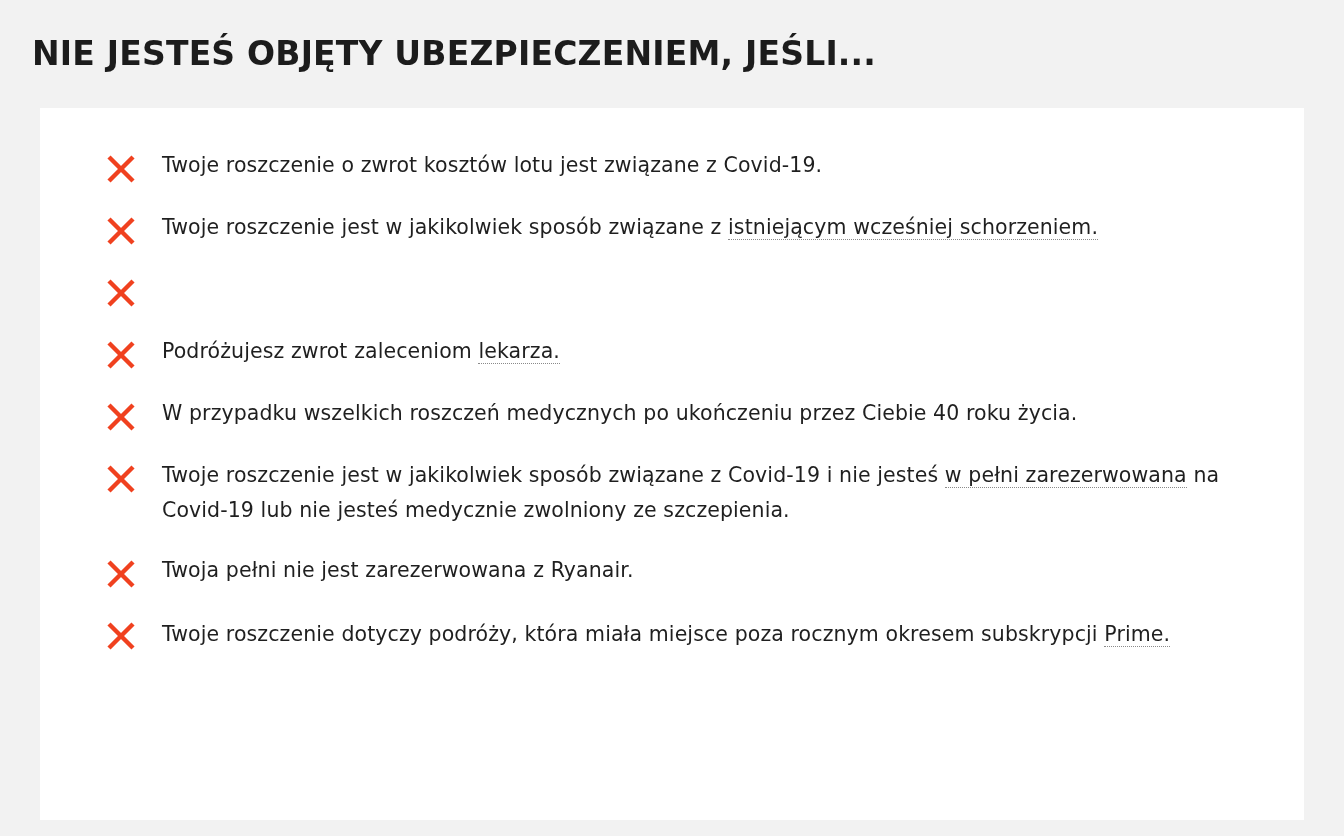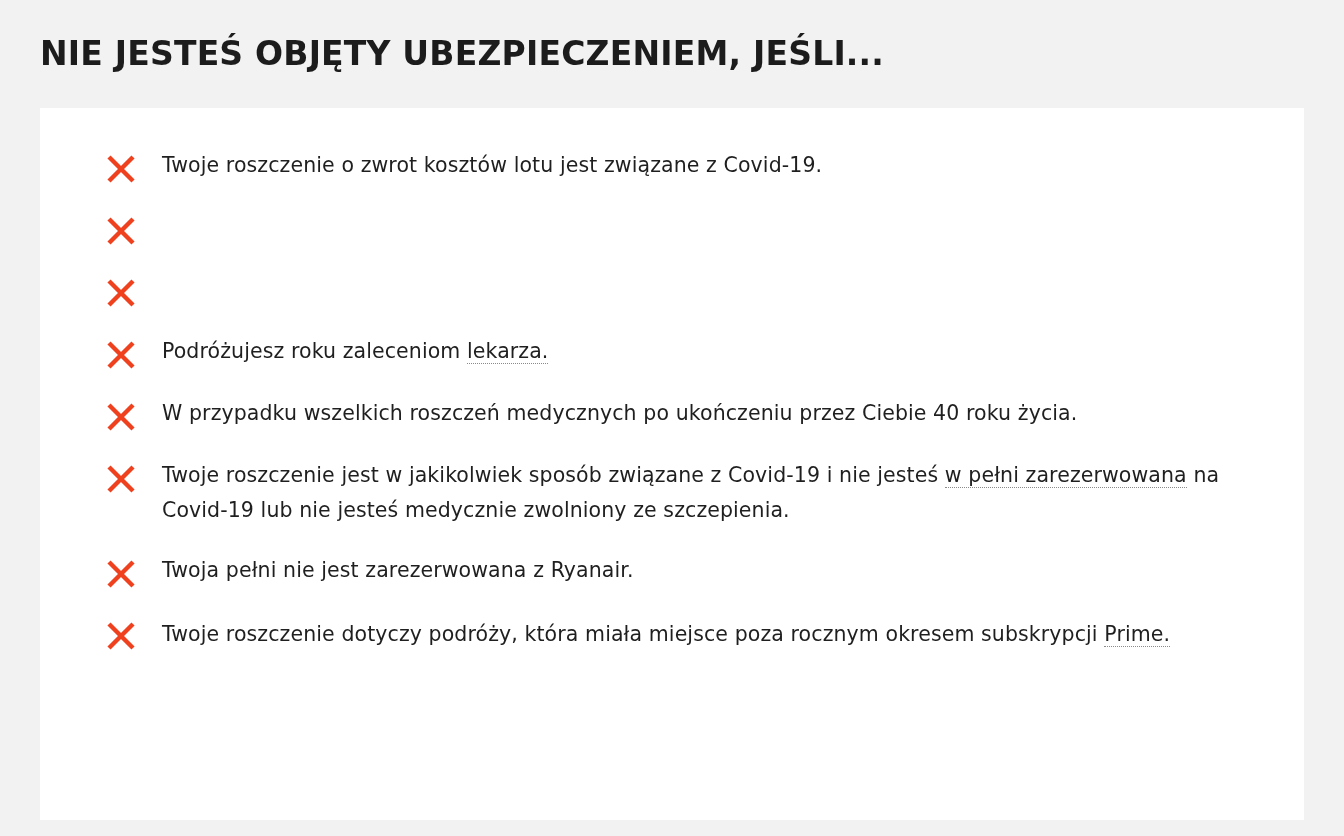--- a/index.html
+++ b/index.html
@@ -22,21 +22,21 @@
     position: relative;
   }
 
   .heading {
     font-family: "DejaVu Sans", sans-serif;
     font-weight: 700;
     font-size: 33px;
     letter-spacing: 0.2px;
     color: #1c1c1c;
     margin: 0;
-    padding: 34px 0 0 40px;
+    padding: 34px 0 0 32px;
     line-height: 1.2;
     text-transform: uppercase;
   }
 
   .card {
     position: absolute;
     left: 40px;
     top: 108px;
     width: 1264px;
     height: 712px;
@@ -112,37 +112,38 @@
           </span>
           <div class="item-text"><span class="txt">Twoje roszczenie o zwrot kosztów lotu jest związane z Covid-19.</span></div>
         </li>
         <li class="item">
           <span class="cross-icon">
             <svg width="34" height="34" viewBox="0 0 34 34" aria-hidden="true">
               <line x1="5" y1="5" x2="29" y2="29" stroke="#f0411f" stroke-width="4.5" stroke-linecap="butt"></line>
               <line x1="29" y1="5" x2="5" y2="29" stroke="#f0411f" stroke-width="4.5" stroke-linecap="butt"></line>
             </svg>
           </span>
+          <div class="item-text"><span class="txt">Twoje roszczenie jest w jakikolwiek sposób związane z </span><span class="link">istniejącym wcześniej schorzeniem.</span></div>
         </li>
         <li class="item">
           <span class="cross-icon">
             <svg width="34" height="34" viewBox="0 0 34 34" aria-hidden="true">
               <line x1="5" y1="5" x2="29" y2="29" stroke="#f0411f" stroke-width="4.5" stroke-linecap="butt"></line>
               <line x1="29" y1="5" x2="5" y2="29" stroke="#f0411f" stroke-width="4.5" stroke-linecap="butt"></line>
             </svg>
           </span>
         </li>
         <li class="item">
           <span class="cross-icon">
             <svg width="34" height="34" viewBox="0 0 34 34" aria-hidden="true">
               <line x1="5" y1="5" x2="29" y2="29" stroke="#f0411f" stroke-width="4.5" stroke-linecap="butt"></line>
               <line x1="29" y1="5" x2="5" y2="29" stroke="#f0411f" stroke-width="4.5" stroke-linecap="butt"></line>
             </svg>
           </span>
-          <div class="item-text"><span class="txt">Podróżujesz roku zaleceniom </span><span class="link">lekarza.</span></div>
+          <div class="item-text"><span class="txt">Podróżujesz zwrot zaleceniom </span><span class="link">lekarza.</span></div>
         </li>
         <li class="item">
           <span class="cross-icon">
             <svg width="34" height="34" viewBox="0 0 34 34" aria-hidden="true">
               <line x1="5" y1="5" x2="29" y2="29" stroke="#f0411f" stroke-width="4.5" stroke-linecap="butt"></line>
               <line x1="29" y1="5" x2="5" y2="29" stroke="#f0411f" stroke-width="4.5" stroke-linecap="butt"></line>
             </svg>
           </span>
           <div class="item-text"><span class="txt">W przypadku wszelkich roszczeń medycznych po ukończeniu przez Ciebie 40 roku życia.</span></div>
         </li>

